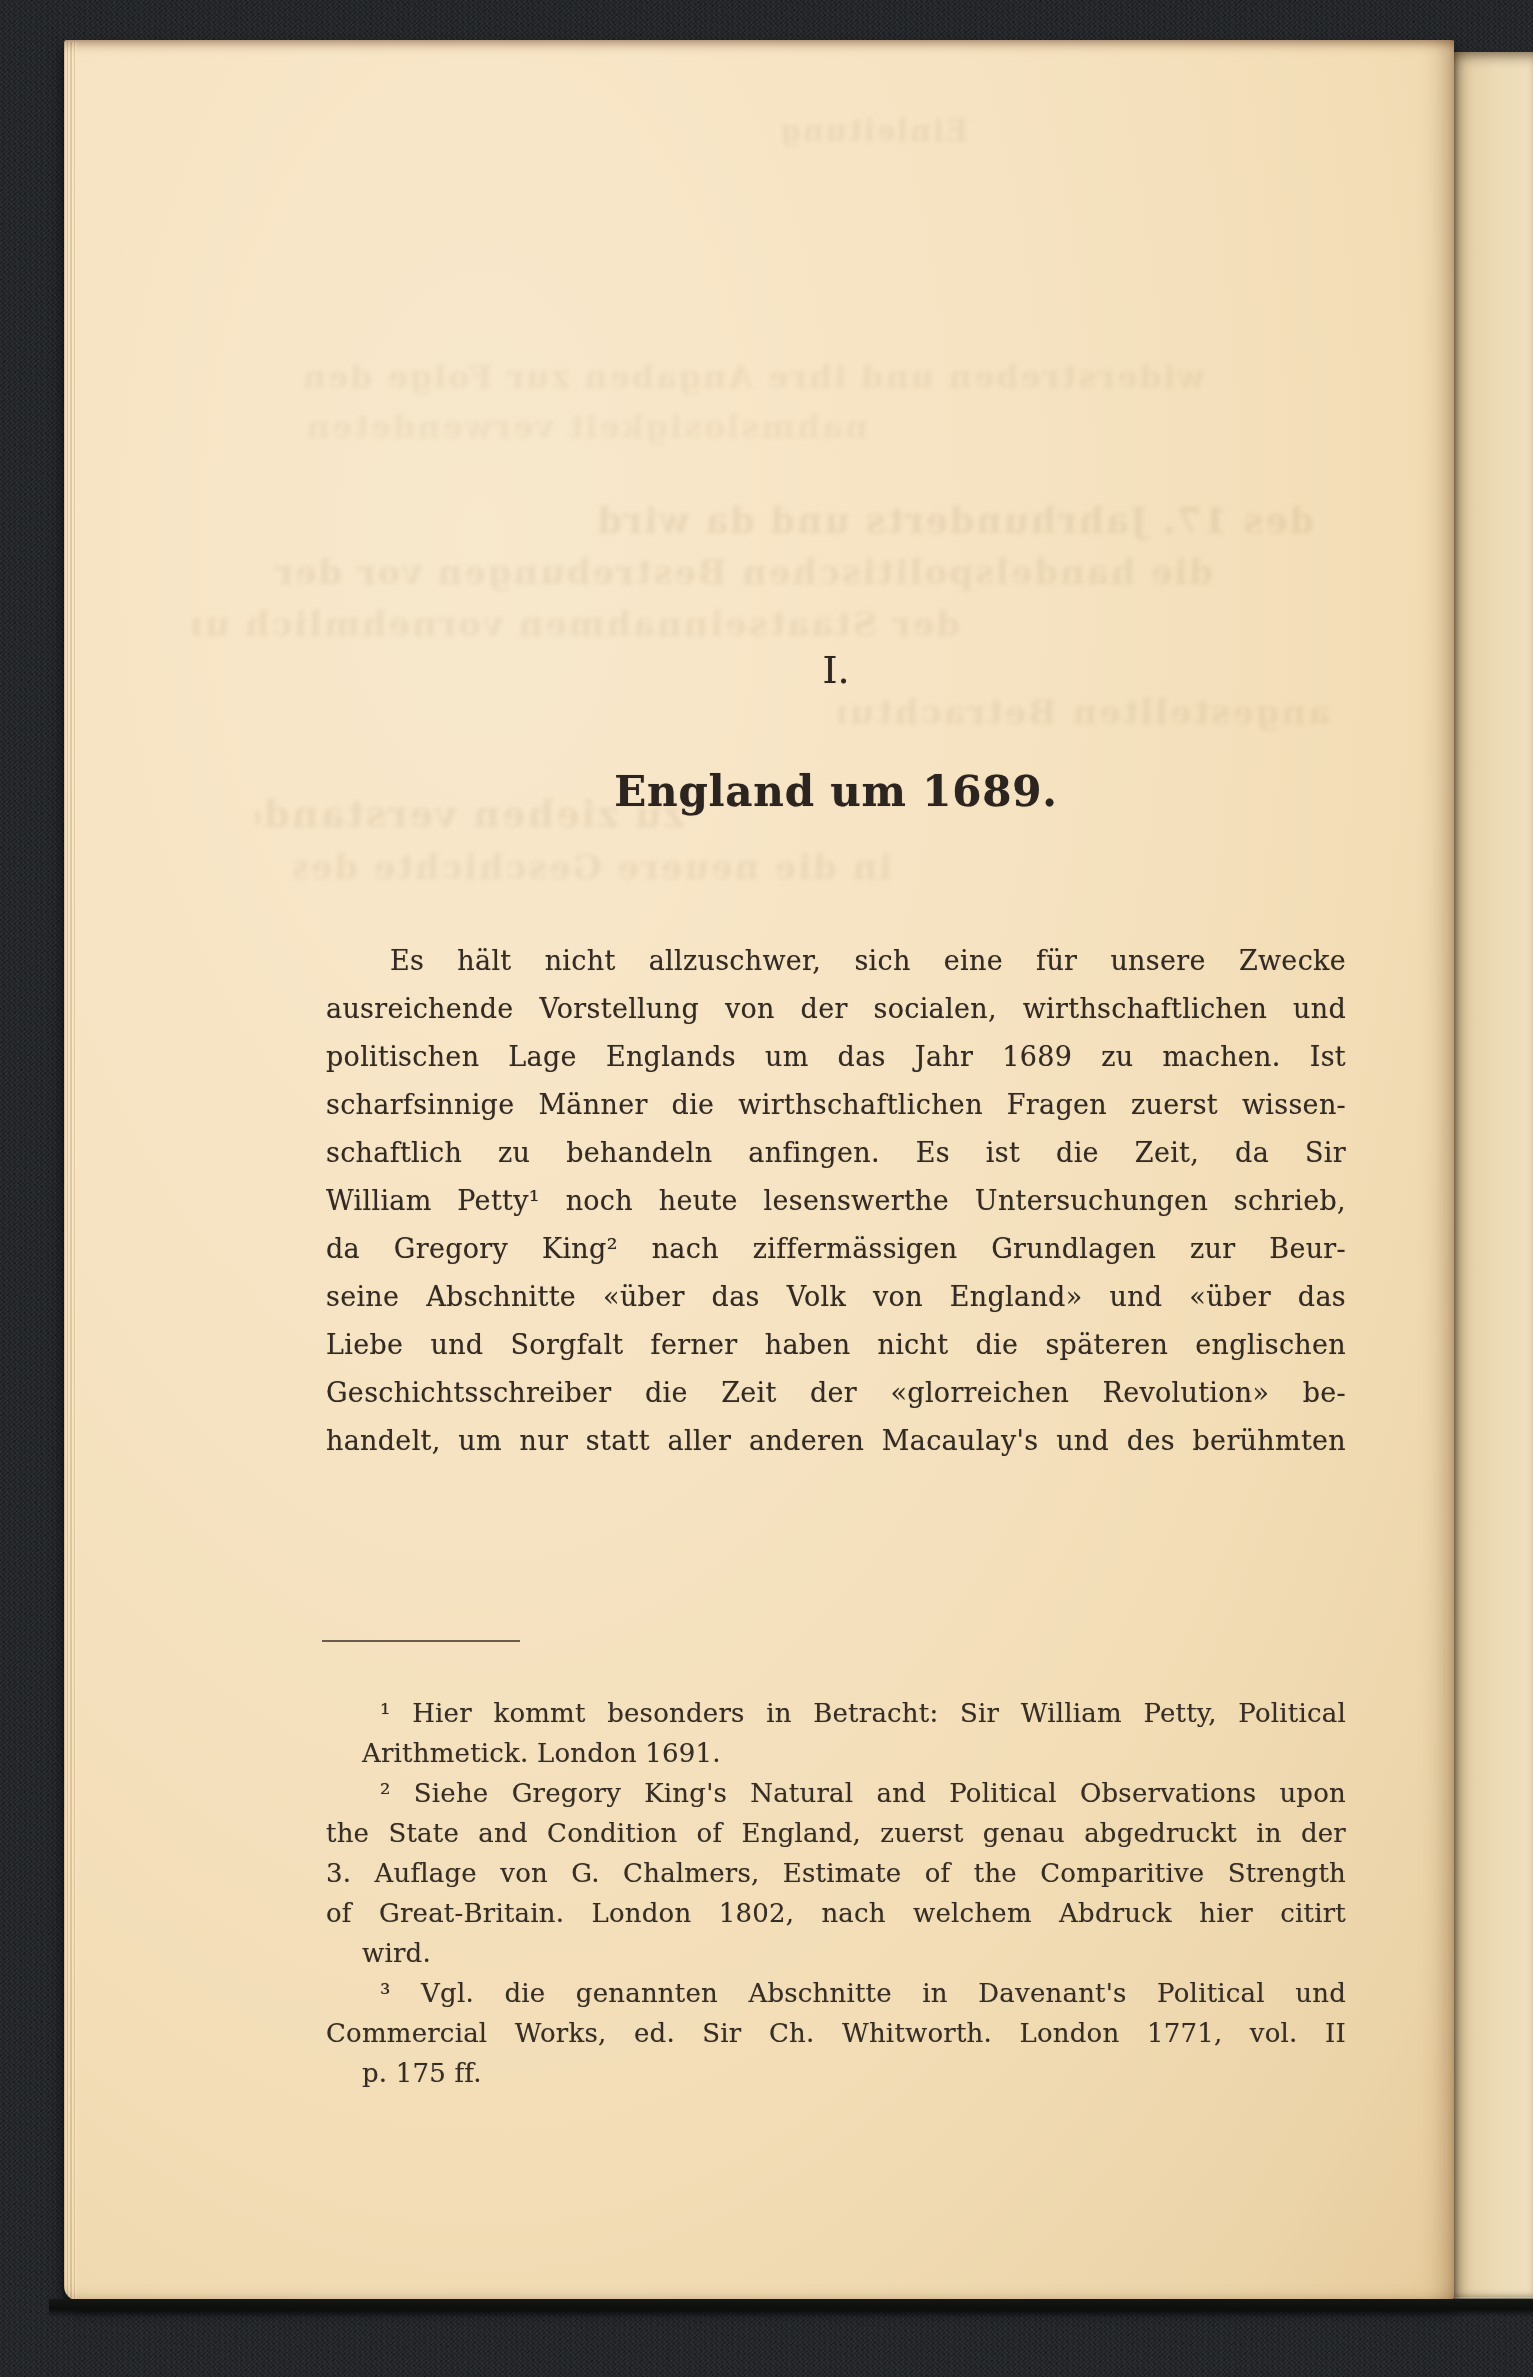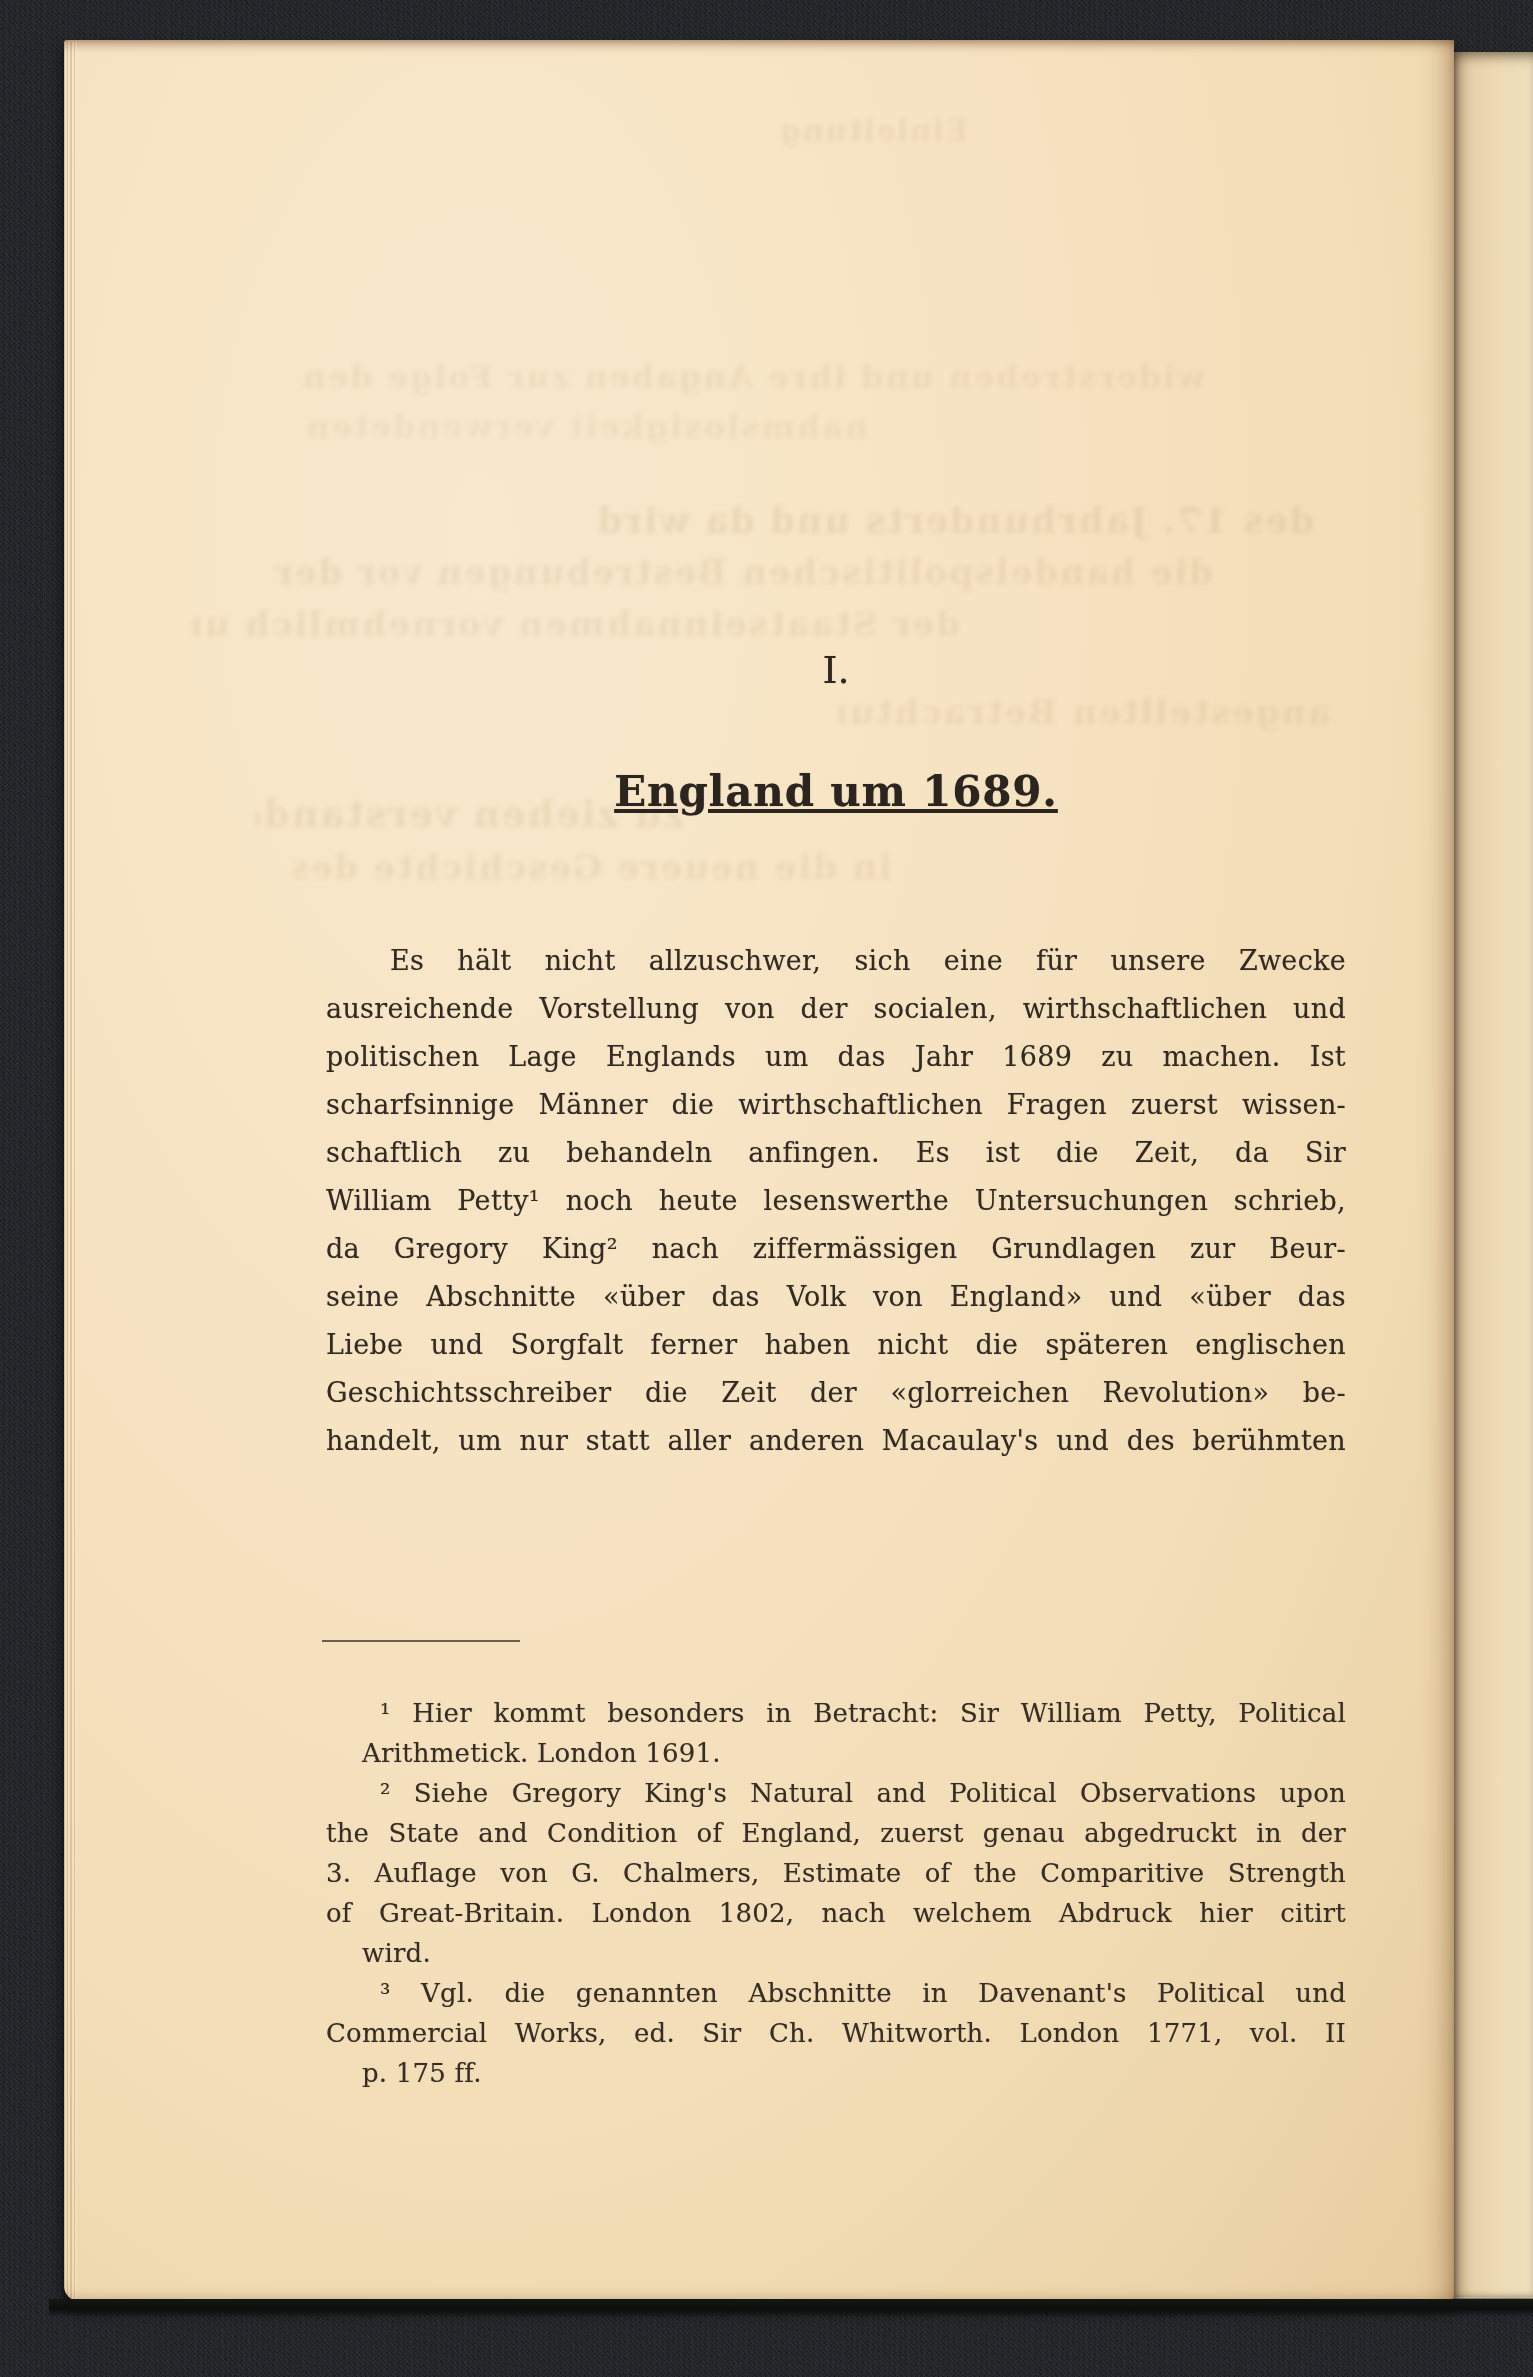--- a/index.html
+++ b/index.html
@@ -65,21 +65,20 @@
   .chapter{
     position:absolute;left:262px;top:610px;width:1020px;
     font-size:38px;line-height:41px;text-align:center;color:#2e2722;
     text-shadow:0 0 0.8px rgba(46,39,34,0.45);
   }
   .title{
     position:absolute;left:262px;top:728px;width:1020px;
     font-size:42px;line-height:48px;font-weight:bold;text-align:center;color:#2b241f;
     text-shadow:0 0 0.8px rgba(43,36,31,0.5);
     letter-spacing:0.8px;
-    text-decoration:underline;
   }
   .body-block{position:absolute;left:262px;top:897px;width:1020px;color:#332b23;}
   .bl{
     font-size:27px;line-height:48px;height:48px;
     text-align:justify;text-align-last:justify;text-justify:inter-word;
     letter-spacing:0.3px;white-space:nowrap0;
     text-shadow:0 0 0.8px rgba(51,43,35,0.42);
   }
   .indent{text-indent:64px;}
 

